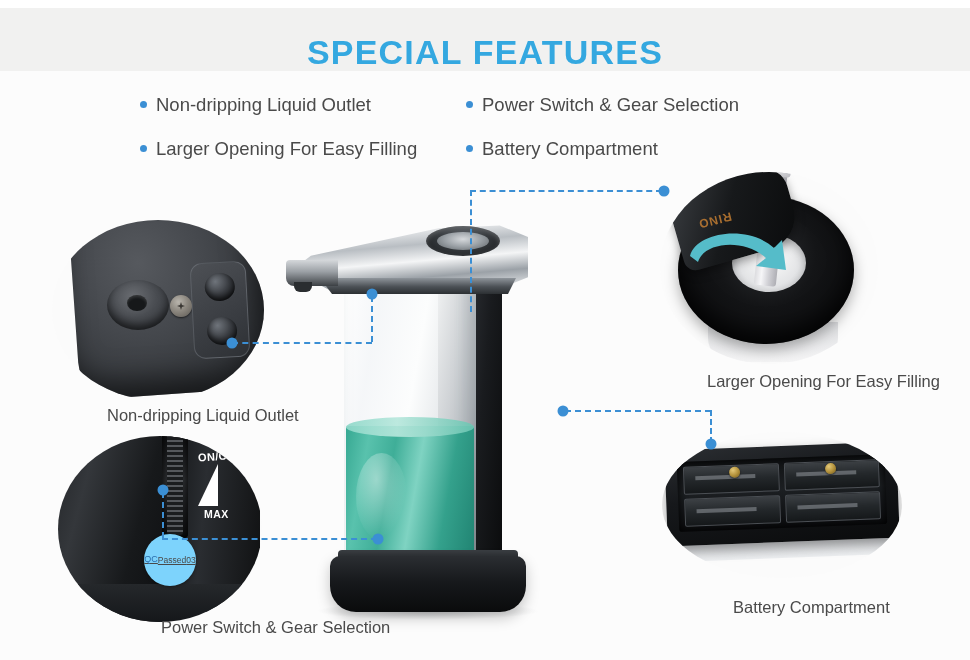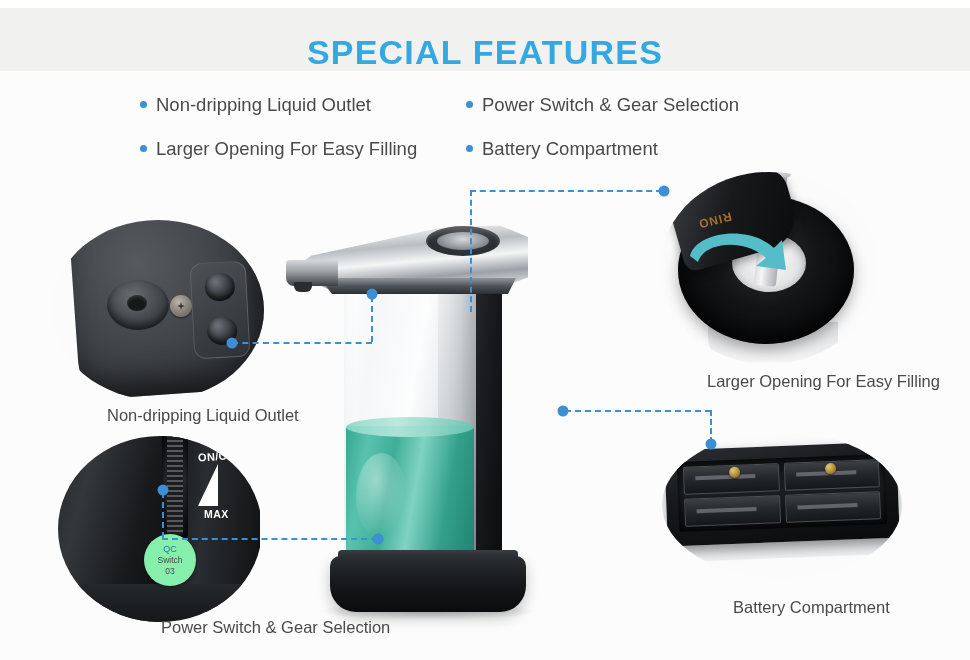--- a/index.html
+++ b/index.html
@@ -143,24 +143,25 @@
     background:#fff;
     clip-path:polygon(100% 0, 100% 100%, 0 100%);
   }
   #circ-switch .base {
     position:absolute; left:-6px; top:148px; width:216px; height:70px;
     background:linear-gradient(180deg,#25282b 0%,#15171a 55%,#0b0c0d 100%);
     border-radius:14px 18px 0 0;
   }
   #circ-switch .qc {
     position:absolute; left:86px; top:98px; width:52px; height:52px;
-    border-radius:50%; background:#86efac;
-    display:flex; flex-direction:column; align-items:center; justify-content:center;
+    border-radius:50%; background:#7dd3fc;
+    display:flex; flex-direction:row; align-items:center; justify-content:center;
     font-size:8.5px; color:#4a4a4a; line-height:1.25; text-align:center;
     box-shadow:0 1px 3px rgba(0,0,0,.35);
+    text-decoration:underline;
   }
   #circ-switch .qc b { font-weight:normal; color:#2b6fae; font-size:9px; }
 
   
   #circ-lid { left:660px; top:164px; width:218px; height:192px; }
   #circ-lid .lidring {
     position:absolute; left:18px; top:24px; width:176px; height:148px;
     border-radius:50%;
     background:radial-gradient(ellipse at 50% 40%, #2c2e31 0%, #141517 40%, #050506 100%);
     box-shadow:inset 0 -10px 22px rgba(0,0,0,.8), 0 6px 14px rgba(0,0,0,.3);
@@ -405,21 +406,21 @@
     <div class="inner">
       <div class="bodyL"></div>
       <div class="bodyR"></div>
       <div class="slot"></div>
       <div class="tri"></div>
       <div class="onoff">ON/OFF</div>
       <div class="maxlbl">MAX</div>
       <div class="base"></div>
       <div class="qc">
         <b>QC</b>
-        <span>Switch</span>
+        <span>Passed</span>
         <span>03</span>
       </div>
     </div>
   </div>
   <div class="caption" style="left:161px; top:610px;">Power Switch &amp; Gear Selection</div>
 
   <div class="circ" id="circ-lid">
     <div class="inner">
       <div class="base-w"></div>
       <div class="lidring"></div>

